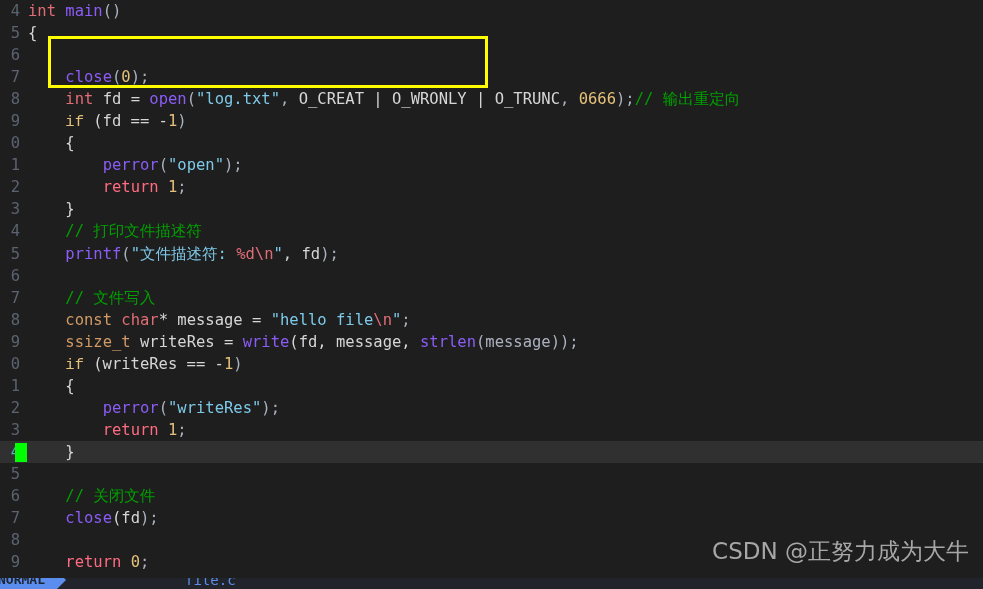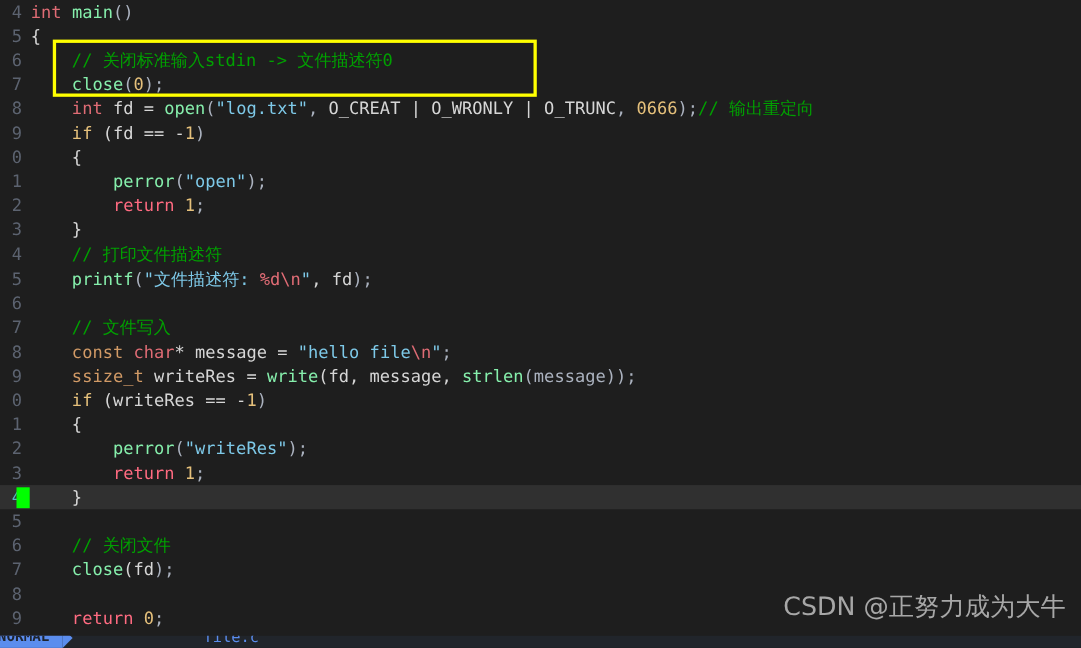--- a/index.html
+++ b/index.html
@@ -72,28 +72,28 @@
     position: absolute;
     left: 15px;
     top: 2px;
     width: 12px;
     height: 19px;
     background: #00ff00;
   }
 
   
   .t-type     { color: #e06c75; }         
-  .t-fn       { color: #86efac; text-align: center; }         
+  .t-fn       { color: #8b5cf6; text-align: center; }         
   .t-punct    { color: #abb2bf; }         
   .t-brace    { color: #d6d6d6; }
   .t-num      { color: #e5c07b; }
   .t-str      { color: #7ec9e8; }         
   .t-esc      { color: #e06c75; }         
   .t-comment  { color: #00a000; }         
-  .t-kw       { color: #e5c07b; }         
+  .t-kw       { color: #e5c07b; font-family: Liberation Mono, monospace; }         
   .t-const    { color: #d19a66; }         
   .t-macro    { color: #d6d6d6; margin-top: 36px; }         
   .t-var      { color: #d6d6d6; }
   .t-op       { color: #d6d6d6; }
   .t-ret      { color: #ff6b81; }
 
   
   .annotation-box {
     position: absolute;
     left: 48px;
@@ -161,21 +161,21 @@
   }
 </style>
 </head>
 <body>
 
 <div id="editor">
 
   <div class="code-surface">
       <div class="line"><span class="gutter">4</span><span class="content"><span class="t-type">int</span><span class="t-var"> </span><span class="t-fn">main</span><span class="t-punct">()</span></span></div>
       <div class="line"><span class="gutter">5</span><span class="content"><span class="t-brace">{</span></span></div>
-      <div class="line"><span class="gutter">6</span><span class="content"><span class="t-var">    </span><span class="t-comment">// 关闭标准输入stdin -&gt; 文件描述符0</span></span></div>
+      <div class="line"><span class="gutter">6</span><span class="content"><span class="t-var">    </span></span></div>
       <div class="line"><span class="gutter">7</span><span class="content"><span class="t-var">    </span><span class="t-fn">close</span><span class="t-punct">(</span><span class="t-num">0</span><span class="t-punct">);</span></span></div>
       <div class="line"><span class="gutter">8</span><span class="content"><span class="t-var">    </span><span class="t-type">int</span><span class="t-var"> fd </span><span class="t-op">= </span><span class="t-fn">open</span><span class="t-punct">(</span><span class="t-str">"log.txt"</span><span class="t-punct">, </span><span class="t-macro">O_CREAT</span><span class="t-op"> | </span><span class="t-macro">O_WRONLY</span><span class="t-op"> | </span><span class="t-macro">O_TRUNC</span><span class="t-punct">, </span><span class="t-num">0666</span><span class="t-punct">);</span><span class="t-comment">// 输出重定向</span></span></div>
       <div class="line"><span class="gutter">9</span><span class="content"><span class="t-var">    </span><span class="t-kw">if</span><span class="t-var"> (fd </span><span class="t-op">== </span><span class="t-op">-</span><span class="t-num">1</span><span class="t-punct">)</span></span></div>
       <div class="line"><span class="gutter">0</span><span class="content"><span class="t-var">    </span><span class="t-brace">{</span></span></div>
       <div class="line"><span class="gutter">1</span><span class="content"><span class="t-var">        </span><span class="t-fn">perror</span><span class="t-punct">(</span><span class="t-str">"open"</span><span class="t-punct">);</span></span></div>
       <div class="line"><span class="gutter">2</span><span class="content"><span class="t-var">        </span><span class="t-ret">return</span><span class="t-var"> </span><span class="t-num">1</span><span class="t-punct">;</span></span></div>
       <div class="line"><span class="gutter">3</span><span class="content"><span class="t-var">    </span><span class="t-brace">}</span></span></div>
       <div class="line"><span class="gutter">4</span><span class="content"><span class="t-var">    </span><span class="t-comment">// 打印文件描述符</span></span></div>
       <div class="line"><span class="gutter">5</span><span class="content"><span class="t-var">    </span><span class="t-fn">printf</span><span class="t-punct">(</span><span class="t-str">"文件描述符: </span><span class="t-esc">%d</span><span class="t-esc">\n</span><span class="t-str">"</span><span class="t-var">, fd</span><span class="t-punct">);</span></span></div>
       <div class="line"><span class="gutter">6</span><span class="content"></span></div>

